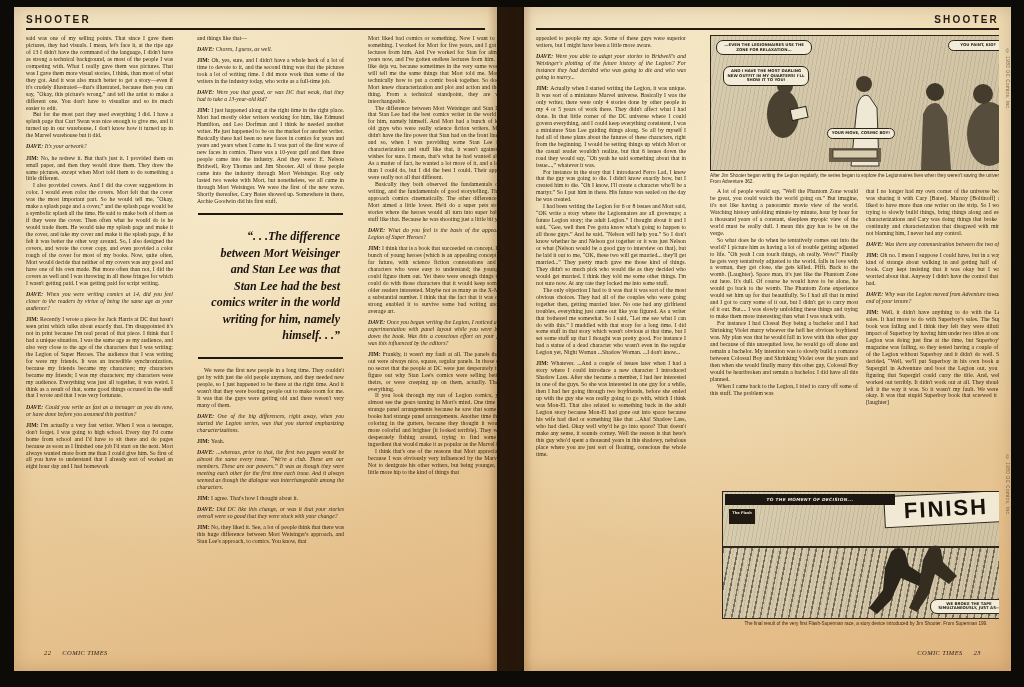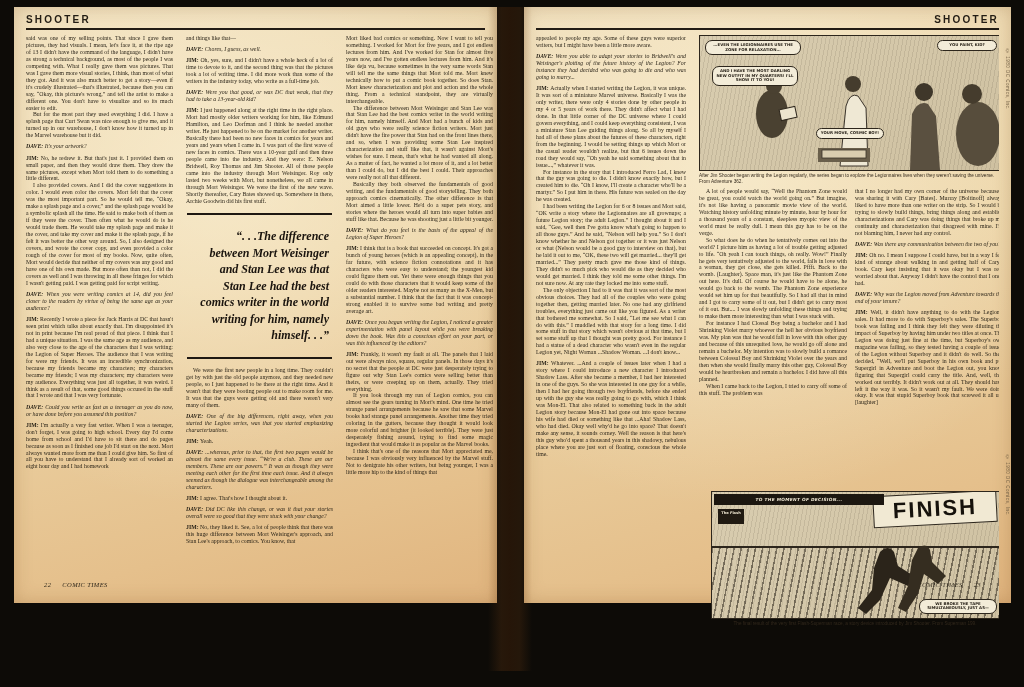--- a/index.html
+++ b/index.html
@@ -1,30 +1,30 @@
 <!DOCTYPE html>
 <html><head>
 <meta charset="utf-8">
 <style>
   html,body{margin:0;padding:0;}
   body{width:1024px;height:687px;position:relative;overflow:hidden;background:#0d0b07;}
-  .page{position:absolute;top:7px;height:596px;
+  .page{position:absolute;top:7px;height:664px;
     background:
       radial-gradient(120% 90% at 42% 28%, rgba(255,248,226,.55), rgba(255,242,214,0) 62%),
       linear-gradient(165deg,#efddb8 0%,#ecd4a6 45%,#e5c08c 82%,#e0b47e 100%);
     box-shadow:inset 0 0 18px rgba(120,70,25,.25);}
   .page-left{left:14px;width:483px;}
   .page-right{left:524px;width:487px;}
   .gutter{position:absolute;left:488px;top:7px;width:44px;height:664px;z-index:5;pointer-events:none;
     background:linear-gradient(90deg,rgba(110,60,22,0) 0%,rgba(105,58,20,.28) 30%,rgba(62,32,10,.5) 50%,rgba(105,58,20,.26) 72%,rgba(110,60,22,0) 100%);}
   .runhead-row{padding:7px 12px 0;display:flex;}
   .runhead{font:bold 10px "Liberation Sans",sans-serif;letter-spacing:2.2px;color:#221c14;}
   .page-right .runhead-row{justify-content:flex-end;}
   .headrule{height:2px;background:#221c14;margin:3px 12px 5px;}
-  .cols{display:flex;gap:13px;padding:0 12px;height:602px;overflow:hidden;}
+  .cols{display:flex;gap:24px;padding:0 12px;height:602px;overflow:hidden;}
   .col{width:147px;flex:0 0 147px;overflow:hidden;}
   .para{margin:0;font:5.8px/6.95px "Liberation Serif",serif;text-align:justify;color:#251f14;}
   .para b{font-weight:bold;font-style:inherit;}
   .para.q{font-style:italic;}
   .para.ind{text-indent:7px;}
   .para.gap{margin-top:4.2px;}
   .bigrule{height:2.5px;background:#1e1812;margin:8px 1px 13px;}
   .bigrule.b2{margin:13px 1px 8px;}
   .pullquote{font:bold italic 12px/16.5px "Liberation Serif",serif;color:#1a140e;text-align:right;padding:0 4px 0 8px;}
   .footer{position:absolute;bottom:15px;font:italic 6.5px "Liberation Serif",serif;color:#2a2318;display:flex;gap:11px;letter-spacing:.4px;}

